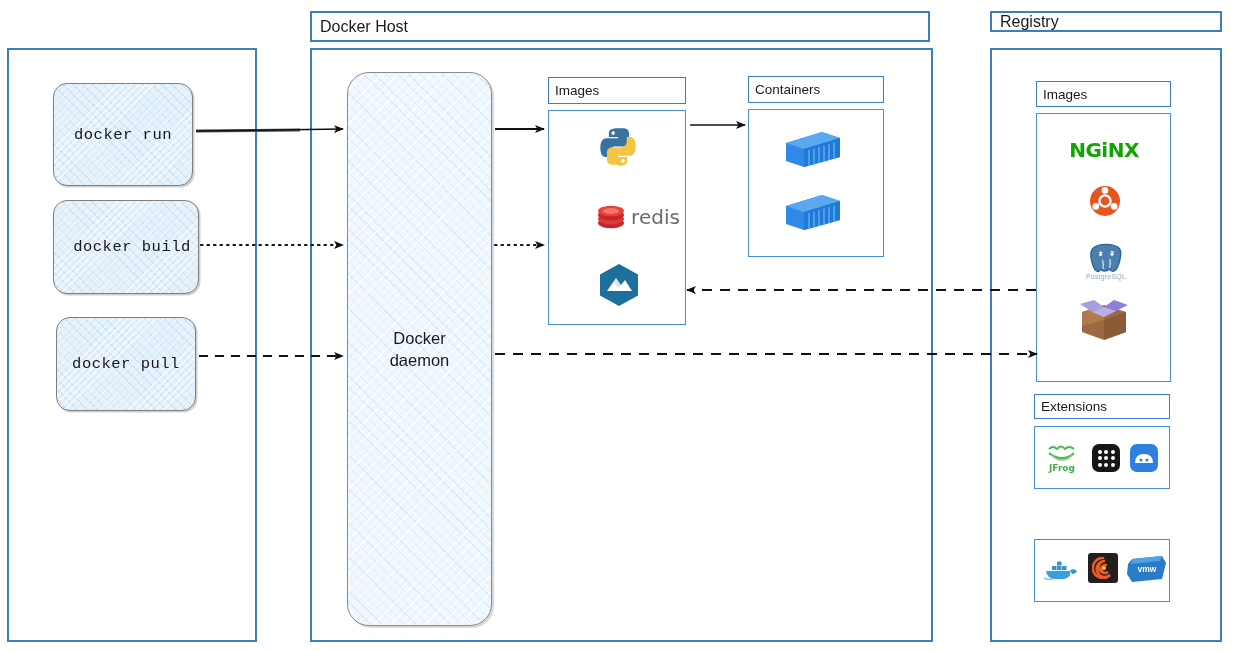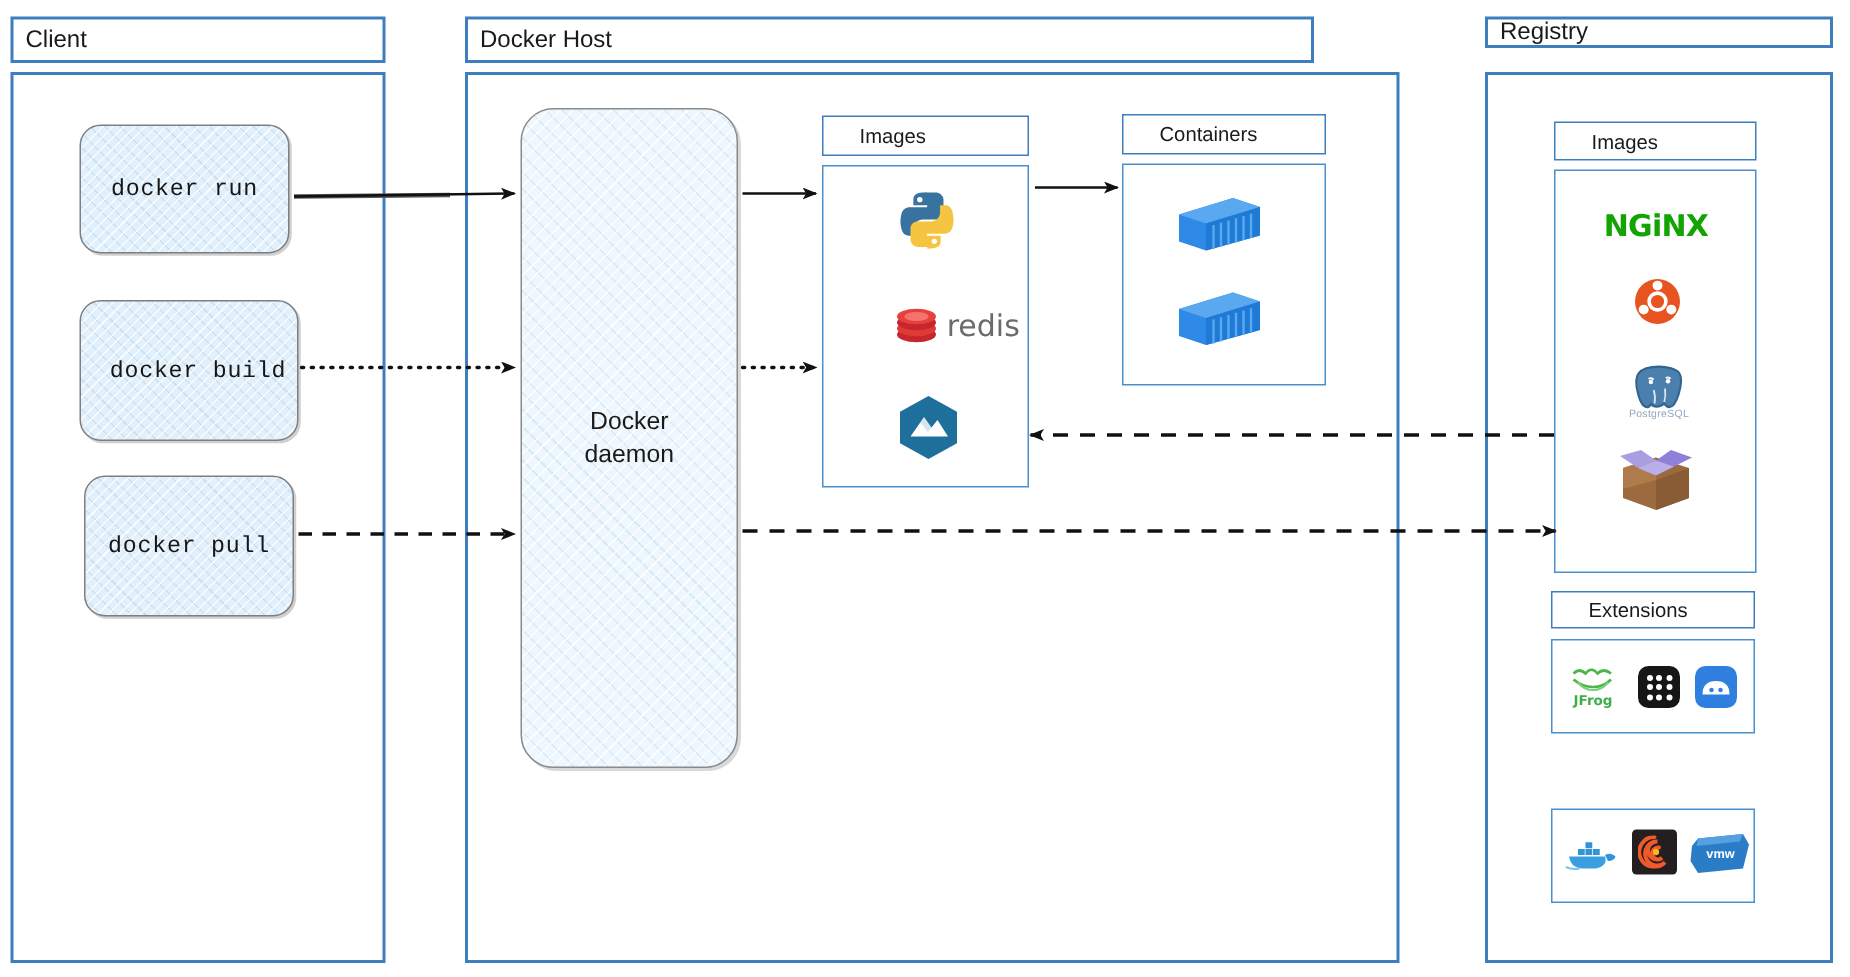--- a/index.html
+++ b/index.html
@@ -40,21 +40,21 @@
   }
 
   
   .sub-header {
     position: absolute;
     border: 1.5px solid #3d7ebf;
     background: #ffffff;
     box-sizing: border-box;
     display: flex;
     align-items: center;
-    padding-left: 24px;
+    padding-left: 6px;
     font-size: 13.5px;
     color: #1a1a1a;
   }
   .sub-body {
     position: absolute;
     border: 1.5px solid #4a8fd0;
     background: #ffffff;
     box-sizing: border-box;
   }
 
@@ -156,41 +156,38 @@
     width: 4px; height: 4px;
     border-radius: 50%;
     background: #ffffff;
   }
 </style>
 </head>
 <body>
 
 <div id="canvas">
 
-  <div class="panel-header" style="left:7px; top:11px; width:250px; height:31px;">
-    <span>Client</span>
-  </div>
   <div class="panel-body" style="left:7px; top:48px; width:250px; height:594px;"></div>
 
-  <div class="cmd-box" style="left:53px; top:83px; width:140px; height:86px;">
+  <div class="cmd-box" style="left:53px; top:83px; width:140px; height:103px;">
     <span>docker run</span>
   </div>
   <div class="cmd-box" style="left:53px; top:200px; width:146px; height:94px;padding-left:12px;">
     <span>docker build</span>
   </div>
   <div class="cmd-box" style="left:56px; top:317px; width:140px; height:94px;">
     <span>docker pull</span>
   </div>
 
-  <div class="panel-header" style="left:310px; top:11px; width:566px; height:31px;align-items:center;">
+  <div class="panel-header" style="left:310px; top:11px; width:620px; height:31px;align-items:center;">
     <span>Docker Host</span>
   </div>
   <div class="panel-body" style="left:310px; top:48px; width:623px; height:594px;"></div>
 
-  <div class="daemon-box" style="left:347px; top:72px; width:145px; height:440px;">
+  <div class="daemon-box" style="left:347px; top:72px; width:145px; height:554px;">
     <span>
       <span>Docker</span><br>
       <span>daemon</span>
     </span>
   </div>
 
   <div class="sub-header" style="left:548px; top:77px; width:138px; height:27px;">
     <span>Images</span>
   </div>
   <div class="sub-body" style="left:548px; top:110px; width:138px; height:215px;"></div>

